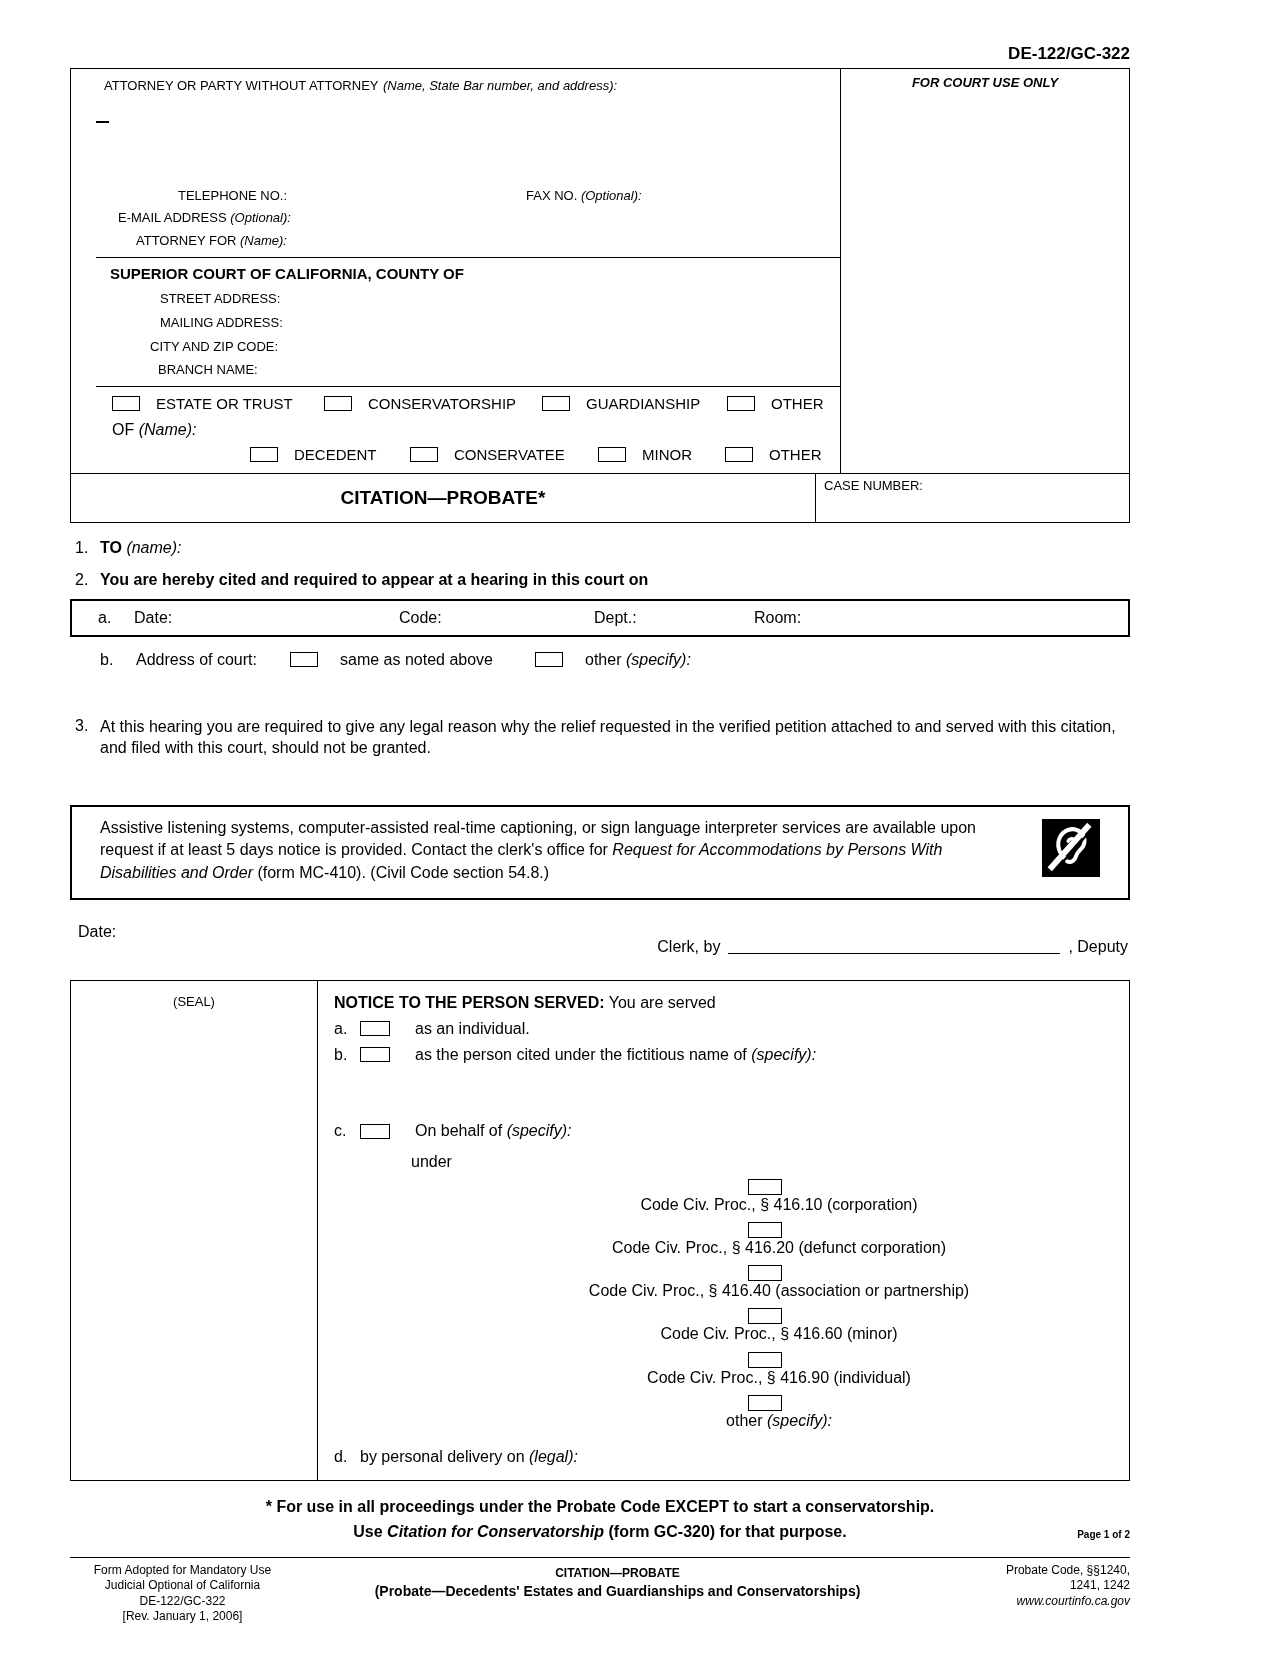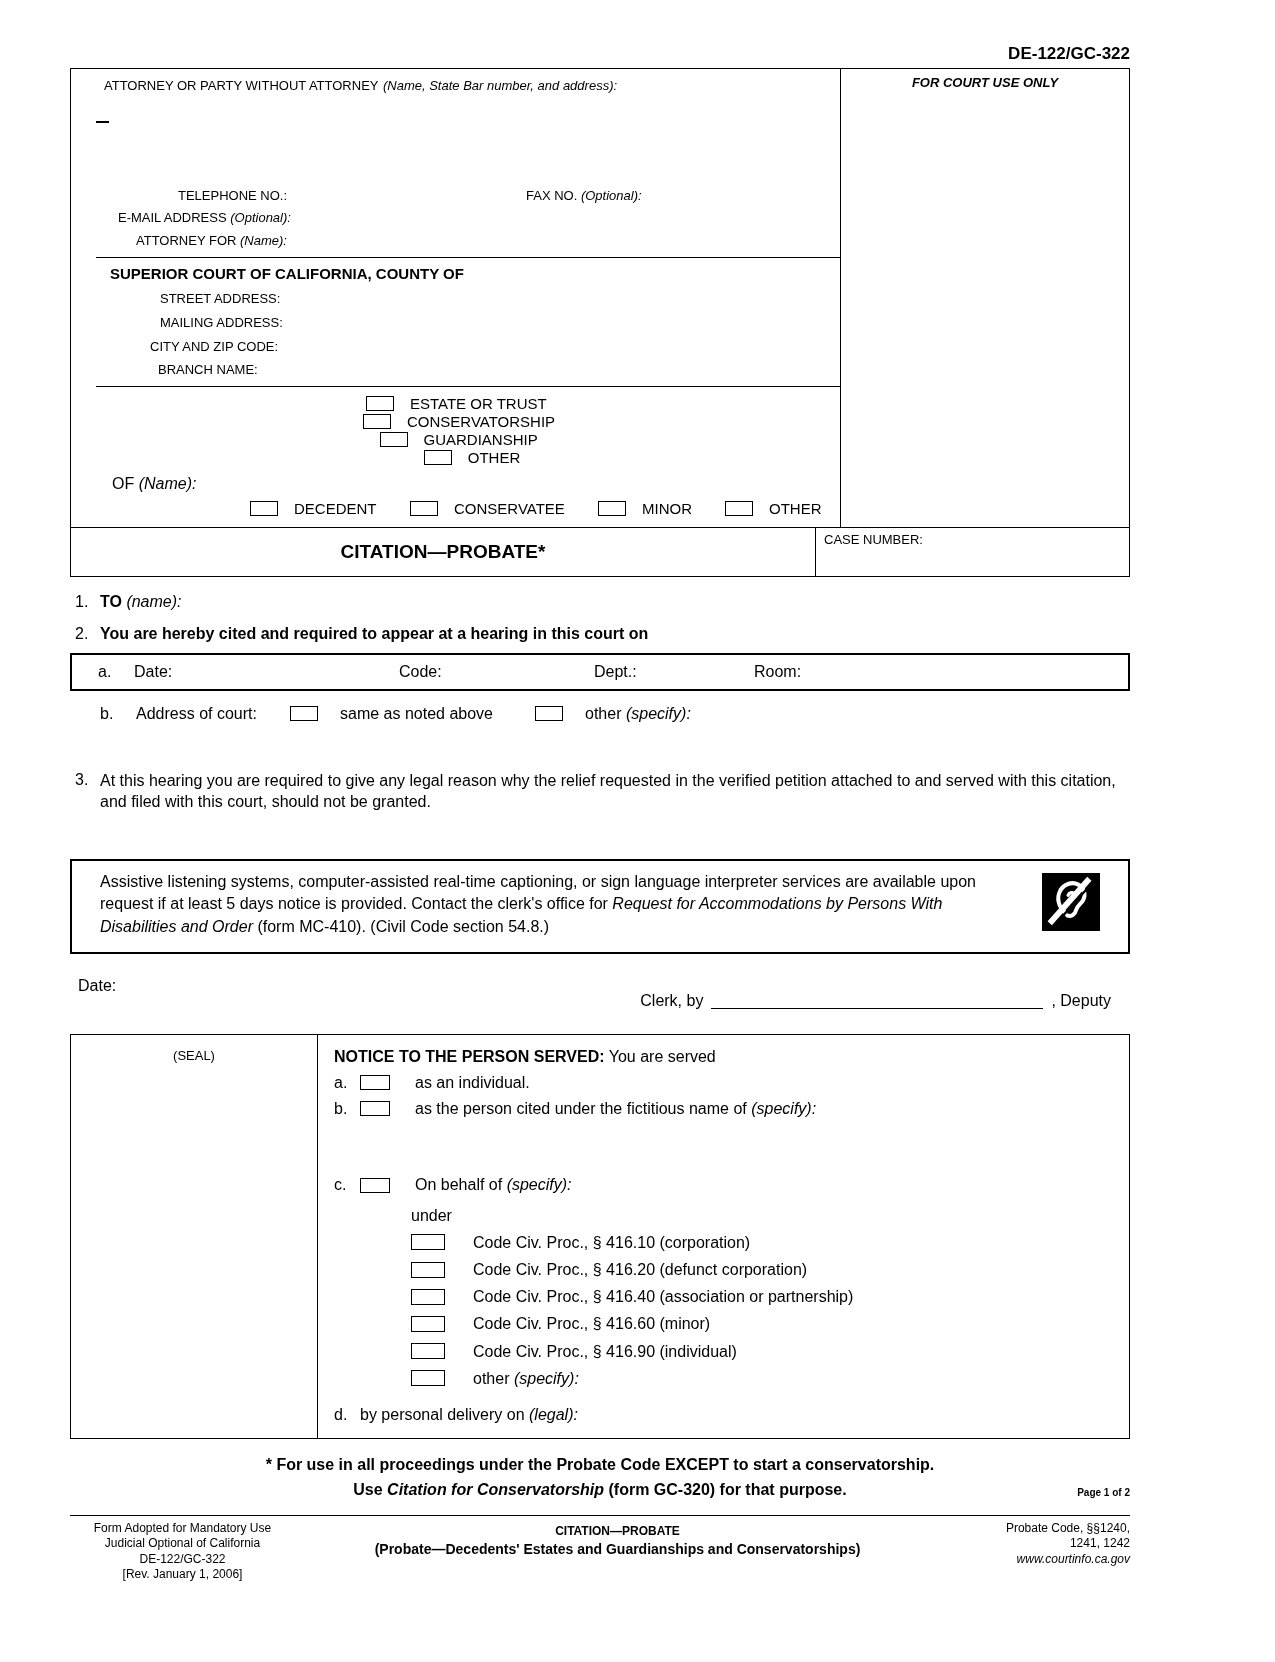--- a/index.html
+++ b/index.html
@@ -37,21 +37,21 @@
   .court-row { font-size: 13px; margin-top: 8px; }
   .pl-street { padding-left: 56px; }
   .pl-mailing { padding-left: 56px; }
   .pl-city { padding-left: 46px; }
   .pl-branch { padding-left: 54px; }
 
   .cb { display: inline-block; width: 28px; height: 15px; border: 1.5px solid #000; vertical-align: middle; flex: none; background: #fff; }
 
   .cb-section { border-top: 1.5px solid #000; padding: 8px 8px 9px; }
   .cbrow { display: flex; align-items: center; font-size: 15px; }
-  .cbrow1 { padding-left: 8px; flex-direction: column; }
+  .cbrow1 { padding-left: 8px; }
   .cbrow2 { padding-left: 146px; margin-top: 7px; }
   .grp { display: flex; align-items: center; flex: none; }
   .grp .lbl { margin-left: 16px; }
   .g1a { width: 212px; } .g2a { width: 218px; } .g3a { width: 185px; }
   .g1b { width: 160px; } .g2b { width: 188px; } .g3b { width: 127px; }
   .of-row { padding-left: 8px; margin-top: 7px; font-size: 16px; }
 
   .hdr-bottom { display: flex; border-top: 1.5px solid #000; }
   .title-cell { width: 745px; border-right: 1.5px solid #000; text-align: center; font-weight: bold; font-size: 19px; padding: 13px 0 12px; }
   .case-cell { flex: 1; font-size: 13px; padding: 4px 8px; }
@@ -75,33 +75,33 @@
   .bother { margin-left: 22px; }
 
   .item-3 { margin-top: 46px; }
   .item-3 .itext { width: 1026px; line-height: 1.35; }
 
   .ada-box { border: 2.5px solid #000; margin-top: 46px; position: relative; padding: 10px 130px 13px 28px; line-height: 1.42; }
   .ada-icon { position: absolute; right: 28px; top: 12px; width: 58px; height: 58px; }
 
   .sig-row { margin-top: 22px; height: 46px; position: relative; }
   .date-label { position: absolute; left: 8px; top: 0; }
-  .clerk-group { position: absolute; right: 19px; top: 15px; display: flex; align-items: center; }
+  .clerk-group { position: absolute; right: 2px; top: 15px; display: flex; align-items: flex-start; }
   .sig-line { display: inline-block; width: 332px; border-bottom: 1.5px solid #000; height: 17px; margin: 0 8px; }
 
   .notice-box { border: 1.5px solid #000; margin-top: 12px; display: flex; min-height: 376px; }
   .seal-cell { width: 247px; border-right: 1.5px solid #000; text-align: center; padding-top: 13px; font-size: 13px; flex: none; }
   .notice-cell { flex: 1; padding: 12px 10px 14px 16px; }
   .nrow { display: flex; align-items: center; margin-top: 7px; }
   .nletter { width: 26px; flex: none; }
   .nrow .cb { width: 30px; }
   .nlabel { margin-left: 25px; }
   .spacer-b { height: 50px; }
   .under-row { margin-left: 77px; margin-top: 11px; }
-  .coderow { display: flex; align-items: center; margin-left: 77px; margin-top: 8px; }
+  .coderow { display: flex; align-items: center; margin-left: 77px; margin-top: 8px; flex-direction: column; }
   .coderow .cb { width: 34px; height: 16px; }
   .codelabel { margin-left: 28px; }
   .drow { display: flex; margin-top: 17px; }
 
   .footnote { margin-top: 14px; text-align: center; font-weight: bold; position: relative; line-height: 1.55; }
   .page-label { position: absolute; right: 0; bottom: 2px; font-size: 10px; font-weight: bold; }
 
   .footer { border-top: 1.5px solid #000; margin-top: 12px; padding-top: 5px; display: flex; font-size: 12px; }
   .f-left { width: 225px; text-align: center; line-height: 1.3; flex: none; }
   .f-center { flex: 1; text-align: center; }

